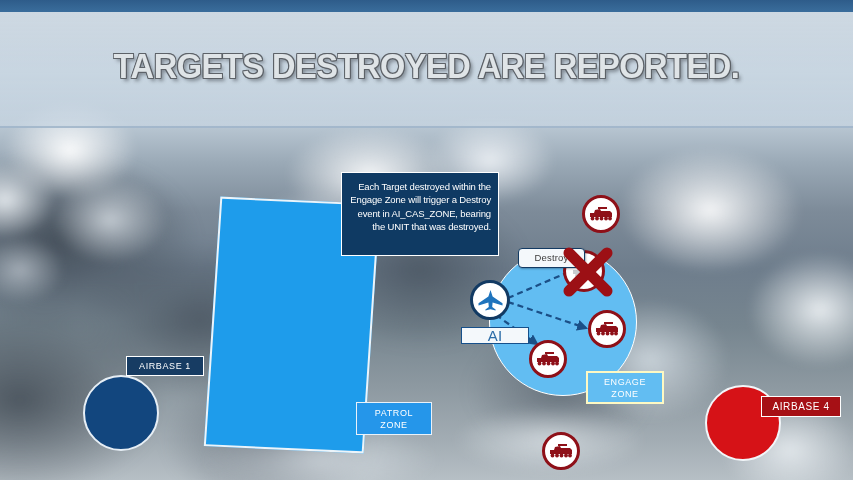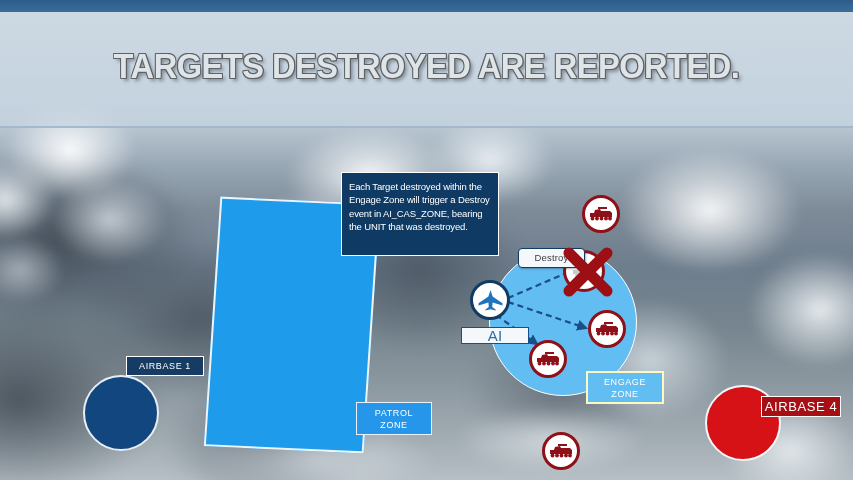--- a/index.html
+++ b/index.html
@@ -145,21 +145,21 @@
   .callout {
     position: absolute;
     left: 341px; top: 172px;
     width: 158px; height: 84px;
     background: #0f3a63;
     border: 1px solid #ffffff;
     box-sizing: border-box;
     color: #ffffff;
     font-size: 9.5px;
     line-height: 13.4px;
-    text-align: left;
+    text-align: right;
     padding: 7px 7px 0 7px;
     letter-spacing: -0.15px;
   }
 
   
   .patrol-zone {
     position: absolute;
     left: 212px; top: 200px;
     width: 160px; height: 250px;
     background: #1e9ceb;
@@ -220,21 +220,21 @@
     border: 1px solid #ffffff;
     color: #ffffff;
     font-size: 9px;
   }
   .label-airbase4 {
     left: 761px; top: 396px;
     width: 80px; height: 21px;
     background: #a61015;
     border: 1px solid #ffffff;
     color: #ffffff;
-    font-size: 13px;
+    font-size: 10px;
   }
   .label-patrol {
     left: 356px; top: 402px;
     width: 76px; height: 33px;
     background: #2596ea;
     border: 1px solid #e9f2fa;
     color: #ffffff;
     font-size: 9px;
   }
   .label-engage {

